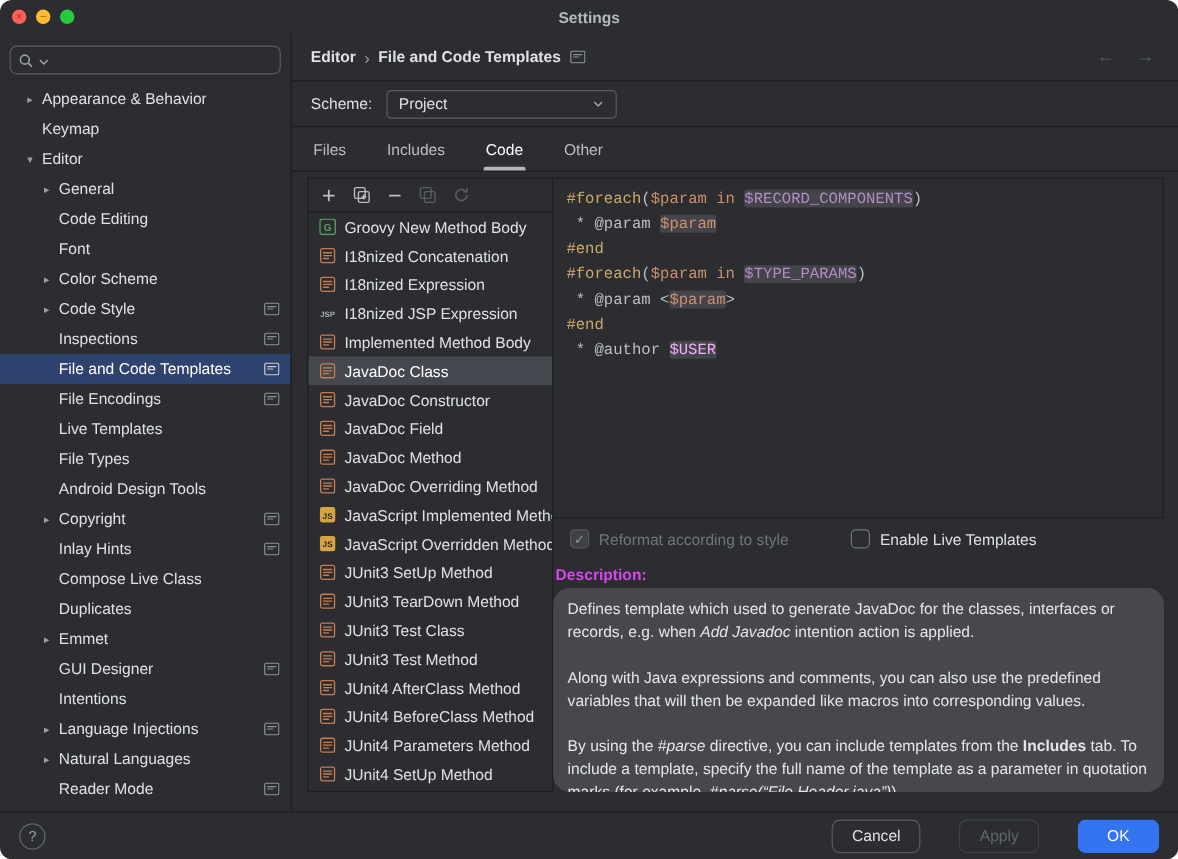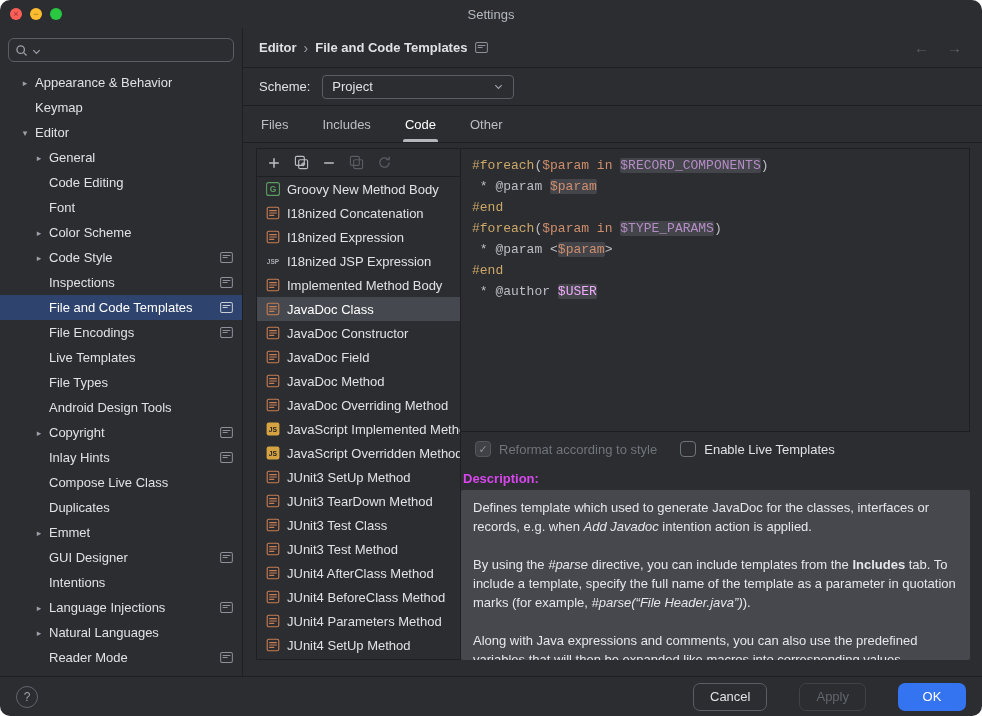--- a/index.html
+++ b/index.html
@@ -14,21 +14,21 @@
   
   .titlebar{height:28px;flex:0 0 28px;display:flex;align-items:center;justify-content:center;position:relative;}
   .traffic{position:absolute;left:10px;top:8px;display:flex;gap:8px;}
   .tl{width:12px;height:12px;border-radius:50%;display:inline-flex;align-items:center;justify-content:center;
       font-size:9px;line-height:1;color:rgba(0,0,0,.45);}
   .tl.red{background:#ff5f57;}
   .tl.yellow{background:#febc2e;}
   .tl.green{background:#28c840;}
   .tl.red::after{content:"×";}
   .tl.yellow::after{content:"−";}
-  .win-title{font-weight:normal;color:#b4b8bf;}
+  .win-title{font-weight:bold;color:#b4b8bf;}
 
   
   .main-body{flex:1;display:flex;min-height:0;}
   .sidebar{width:243px;flex:0 0 243px;border-right:1px solid var(--border);display:flex;flex-direction:column;min-height:0;}
   .searchbox{margin:10px 8px 8px;height:24px;border:1px solid #5a5d63;border-radius:6px;
              display:flex;align-items:center;padding:0 6px;gap:3px;color:#9da0a8;}
   .searchbox .icon{display:inline-flex;}
   .search-chev{color:#9da0a8;display:inline-flex;transform:translateY(1px);}
 
   .tree{flex:1;overflow:hidden;}
@@ -76,32 +76,32 @@
           padding:6px 11px;font-family:Liberation Mono, monospace;font-size:13px;line-height:21px;overflow:hidden;cursor:text;}
   .code-line{white-space:pre;}
   .tk-dir{color:#cda869;}
   .tk-pln{color:#bcbec4;}
   .tk-var{color:#cf8e6d;}
   .tk-kw{color:#cf8e6d;}
   .tk-pvar{color:#b58cc6;background:#43454a;border-radius:2px;}
   .tk-varhl{color:#cf8e6d;background:#43454a;border-radius:2px;}
   .tk-ref{color:#f0abfc;background:#43454a;border-radius:2px;}
 
-  .check-row{height:34px;flex:0 0 34px;display:flex;align-items:center;gap:23px;padding:0 14px;}
+  .check-row{height:34px;flex:0 0 34px;display:flex;align-items:center;gap:52px;padding:0 14px;}
   .cb-wrap{display:flex;align-items:center;gap:8px;}
   .cb{width:16px;height:16px;border-radius:4px;border:1px solid #6f737a;display:inline-flex;align-items:center;
       justify-content:center;font-size:11px;color:transparent;}
   .cb.checked{color:#8d9199;}
   .cb.checked::after{content:"✓";}
   .cb.disabled{background:#3f4146;border-color:#54575c;}
   .cb-label{color:#dfe1e5;}
   .cb-wrap.disabled .cb-label{color:#70747b;}
 
   .desc-label{height:24px;flex:0 0 24px;display:flex;align-items:center;padding-left:2px;color:#d946ef;font-weight:bold;}
-  .desc-box{flex:1;background:var(--description-bg);border-radius:2px;padding:8px 12px;line-height:19px;
+  .desc-box{flex:1;background:var(--description-bg);border-radius:14px;padding:8px 12px;line-height:19px;
             color:#e4e6ea;overflow:hidden;}
   .desc-box p{margin:0 0 19px;}
   .desc-box p:last-child{margin-bottom:0;}
   .desc-box .em{font-style:italic;}
   .desc-box .b{font-weight:bold;}
 
   
   .footer{height:40px;flex:0 0 40px;border-top:1px solid var(--border);display:flex;align-items:center;padding:0 16px;}
   .help{width:22px;height:22px;border-radius:50%;border:1px solid #62666d;color:#9da0a8;display:flex;
         align-items:center;justify-content:center;font-size:12px;}
@@ -569,22 +569,22 @@
             </div>
             <div class="cb-wrap">
               <span class="cb"></span>
               <span class="cb-label">Enable Live Templates</span>
             </div>
           </div>
 
           <div class="desc-label">Description:</div>
           <div class="desc-box">
               <p><span>Defines template which used to generate JavaDoc for the classes, interfaces or records, e.g. when </span><span class="em">Add Javadoc</span><span> intention action is applied.</span></p>
+              <p><span>Along with Java expressions and comments, you can also use the predefined variables that will then be expanded like macros into corresponding values.</span></p>
               <p><span>By using the </span><span class="em">#parse</span><span> directive, you can include templates from the </span><span class="b">Includes</span><span> tab. To include a template, specify the full name of the template as a parameter in quotation marks (for example, </span><span class="em">#parse(“File Header.java”)</span><span>).</span></p>
-              <p><span>Along with Java expressions and comments, you can also use the predefined variables that will then be expanded like macros into corresponding values.</span></p>
             </div>
         </div>
       </div>
     </main>
   </div>
 
   <div class="footer">
     <div class="help">?</div>
     <div class="footer-spacer"></div>
     <div class="footer-buttons">

